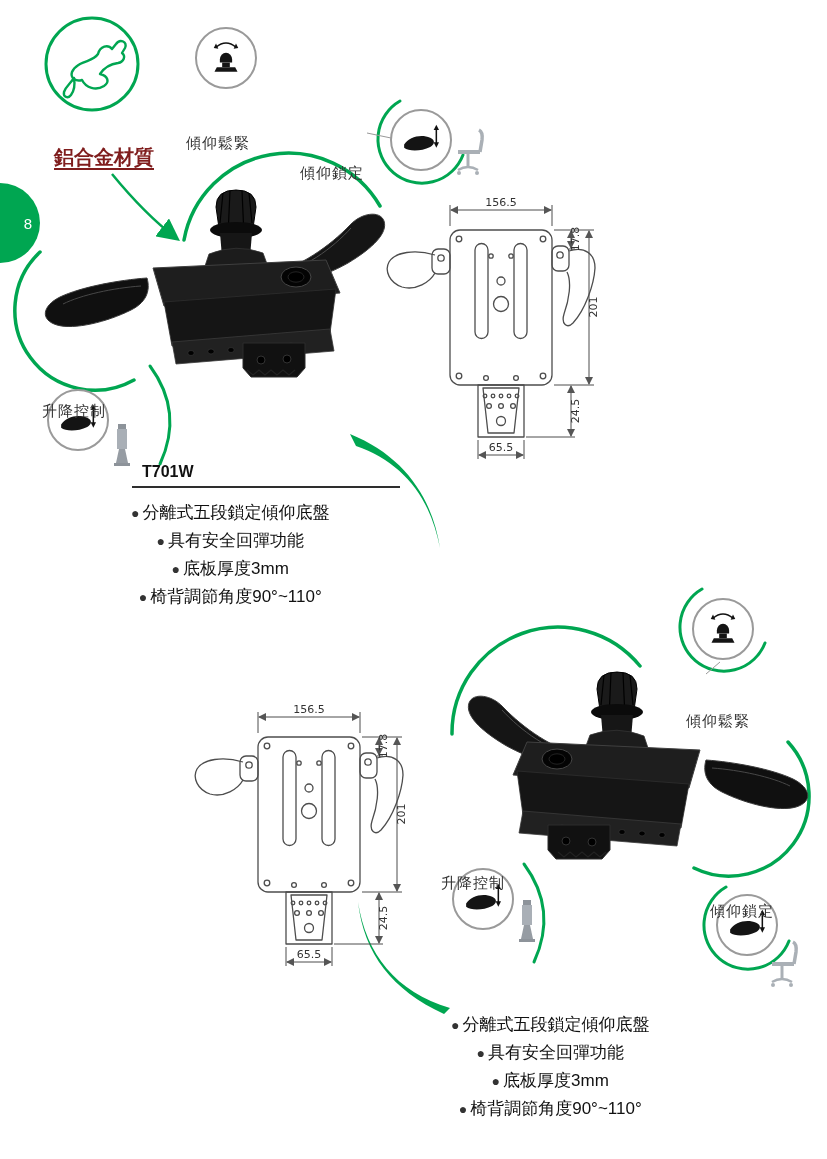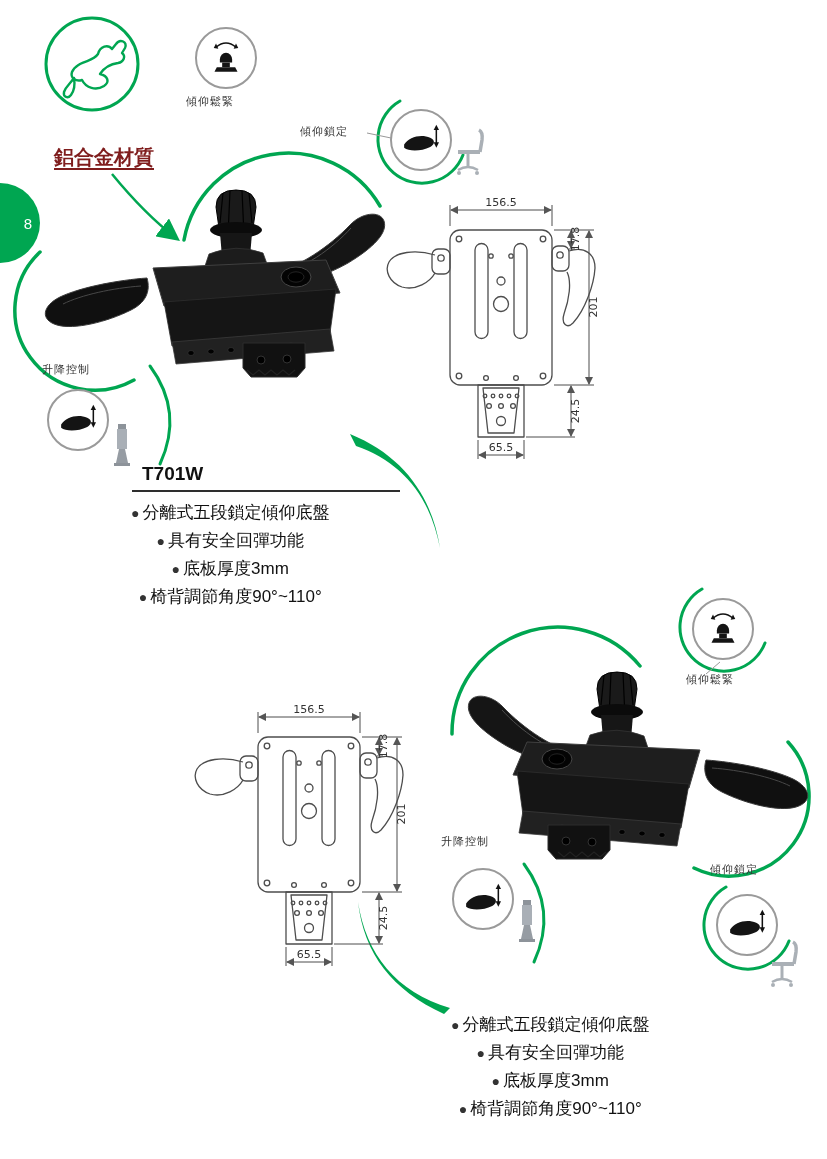--- a/index.html
+++ b/index.html
@@ -3,29 +3,29 @@
 <meta charset="utf-8">
 <style>
   * { margin:0; padding:0; box-sizing:border-box; }
   html,body { background:#ffffff; }
   .page { position:relative; width:827px; height:1159px; background:#fff; overflow:hidden;
           font-family:"Liberation Sans","DejaVu Sans",sans-serif; color:#222; }
   .arcs { position:absolute; inset:0; z-index:1; pointer-events:none; }
   .co-circle { position:absolute; width:62px; height:62px; border-radius:50%;
                border:2px solid #9a9a9a; background:#fff; display:flex;
                align-items:center; justify-content:center; z-index:2; }
-  .co-label { position:absolute; font-size:11px; color:#333; letter-spacing:1px; z-index:3; white-space:nowrap; }
+  .co-label { position:absolute; font-size:15px; color:#333; letter-spacing:1px; z-index:3; white-space:nowrap;margin-top:40px; }
   .material-label { position:absolute; left:54px; top:144px; font-size:20px; font-weight:bold;
                     color:#7f1d1d; text-decoration:underline; text-underline-offset:4px; z-index:3; }
   .page-num { position:absolute; left:-40px; top:183px; width:80px; height:80px; border-radius:50%;
               background:#00A651; color:#fff; display:flex; align-items:center;
               justify-content:flex-end; padding-right:8px; font-size:15px; z-index:2; }
   .logo { position:absolute; left:42px; top:14px; z-index:2; }
   .model-block { position:absolute; z-index:3; }
-  .model-title { font-size:19px; font-weight:bold; color:#111; border-bottom:2px solid #2e2e2e;
+  .model-title { font-size:16px; font-weight:bold; color:#111; border-bottom:2px solid #2e2e2e;
                  padding:0 0 5px 10px; font-family:"Liberation Sans","DejaVu Sans",sans-serif; }
   .features { position:absolute; z-index:3; }
   .feature { font-size:17px; line-height:27px; color:#111; white-space:nowrap;text-align:center; }
   .feature::before { content:"●"; font-size:14px; margin-right:3px; color:#333; }
   .tech-drawing { position:absolute; z-index:2; }
   .tech-drawing text { font-family:"DejaVu Sans",sans-serif; font-size:11px; fill:#333; text-anchor:middle; }
   .product { position:absolute; z-index:2; }
   .icon-side { position:absolute; z-index:2; }
 </style>
 </head>

